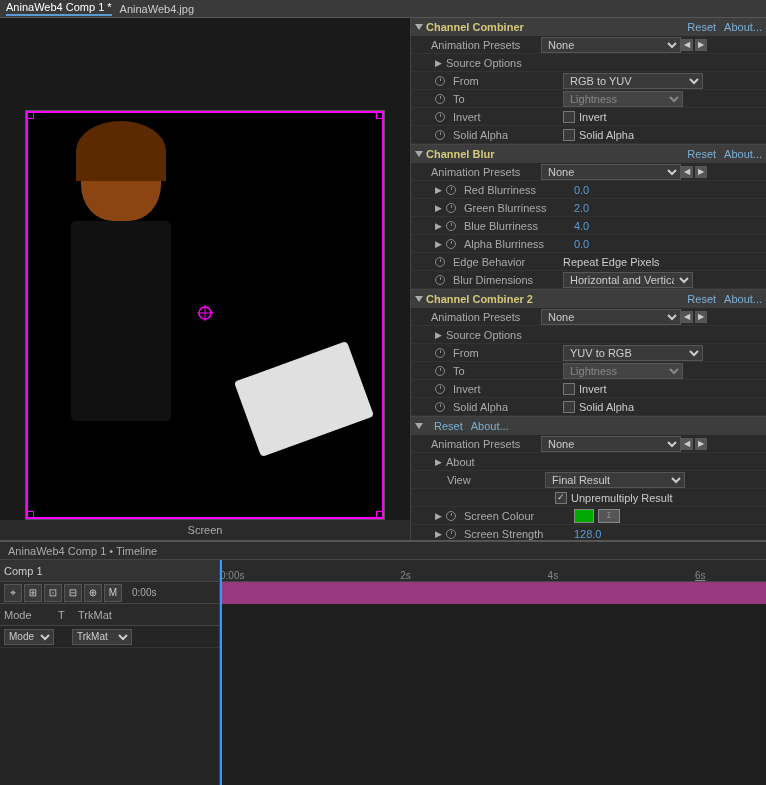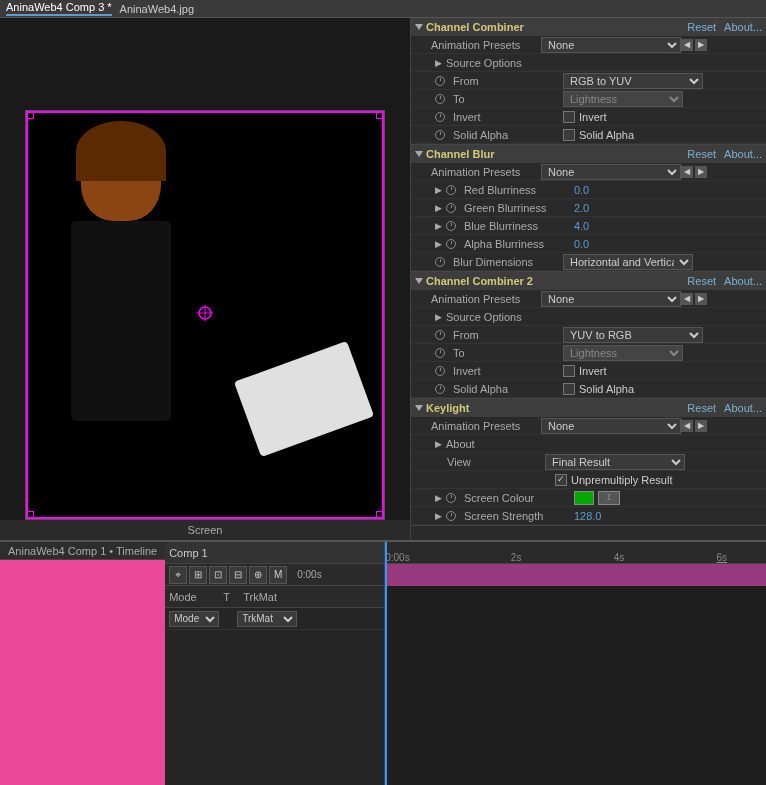--- a/index.html
+++ b/index.html
@@ -481,38 +481,38 @@
       display: flex;
       flex: 1;
       overflow: hidden;
     }
 
     .bottom-section {
       height: 245px;
       background: #ec4899;
       border-top: 2px solid #555;
       display: flex;
-      flex-direction: row;
+      flex-direction: column;
       flex-shrink: 0;
     }
 
     
     .row-prefix {
       display: flex;
       align-items: center;
       margin-right: 4px;
     }
   </style>
 </head>
 <body>
 
 <div class="full-container">
 
   <div class="title-bar">
-    <span style="margin-right:8px; color:#fff; border-bottom: 2px solid #5b9bd5; padding-bottom:1px;">AninaWeb4 Comp 3 *</span>
+    <span style="margin-right:8px; color:#fff; border-bottom: 2px solid #5b9bd5; padding-bottom:1px;">AninaWeb4 Comp 1 *</span>
     <span>AninaWeb4.jpg</span>
   </div>
 
   <div class="content-row">
 
     <div class="preview-area">
       <div class="preview-canvas">
         <div class="preview-canvas-inner">
 
           <div class="corner-handle corner-tl"></div>
@@ -665,20 +665,27 @@
 
         <div class="effect-row">
           <span class="expand-arrow">▶</span>
           <div class="row-prefix">
               <div class="stopwatch-icon"></div>
             </div>
           <span class="effect-row-label">Alpha Blurriness</span>
           <span class="value-blue">0.0</span>
         </div>
 
+        <div class="effect-row">
+          <div class="row-prefix">
+              <div class="stopwatch-icon"></div>
+            </div>
+          <span class="effect-row-label">Edge Behavior</span>
+          <span>Repeat Edge Pixels</span>
+        </div>
 
         <div class="effect-row">
           <div class="row-prefix">
               <div class="stopwatch-icon"></div>
             </div>
           <span class="effect-row-label">Blur Dimensions</span>
           <select class="dropdown" style="width:130px;">
             <option>Horizontal and Vertical</option>
           </select>
         </div>
@@ -747,21 +754,20 @@
           <div class="checkbox-area">
             <div class="checkbox-small"></div>
             <span>Solid Alpha</span>
           </div>
         </div>
       </div>
 
       <div class="effect-section">
         <div class="effect-header">
           <span class="triangle-icon triangle-down"></span>
-          <span class="effect-header-name">Keylight</span>
           <span class="effect-header-btn">Reset</span>
           <span class="effect-header-btn">About...</span>
         </div>
         <div class="anim-row">
           <span style="width:16px;"></span>
           <span class="anim-label">Animation Presets</span>
           <select class="dropdown dropdown-wide">
             <option>None</option>
           </select>
           <div class="anim-arrows">

